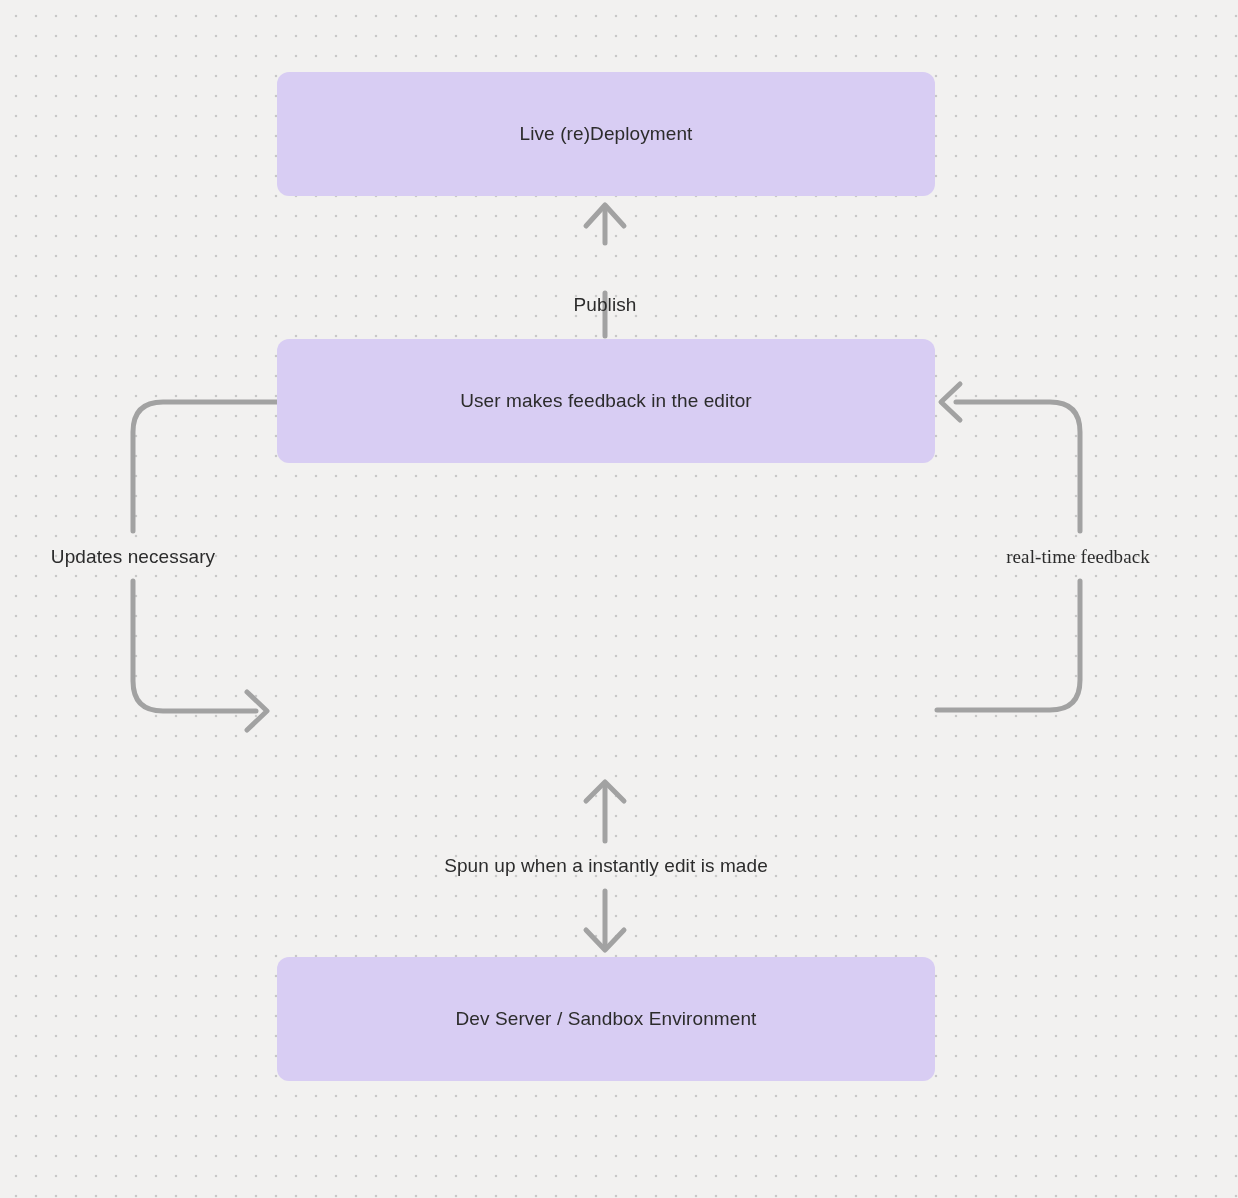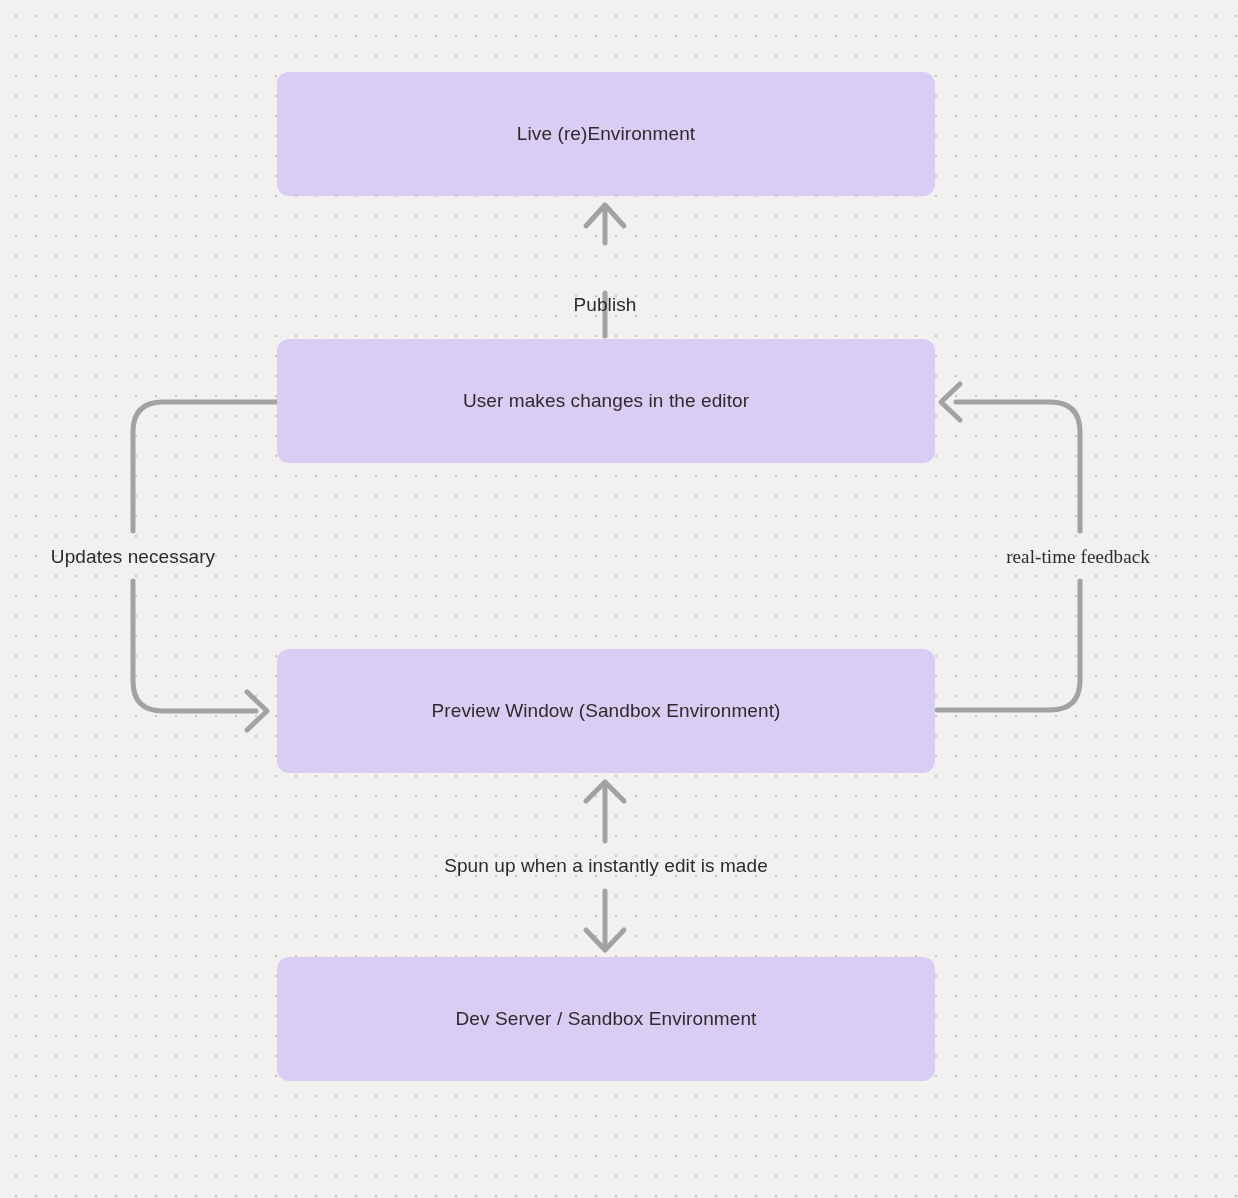--- a/index.html
+++ b/index.html
@@ -86,30 +86,27 @@
 
     <g>
       <path d="M 605 841 L 605 786"></path>
       <path d="M 586 801 L 605 782 L 624 801"></path>
       <path d="M 605 891 L 605 947"></path>
       <path d="M 586 930 L 605 950 L 624 930"></path>
     </g>
   </svg>
 
   <div class="node" style="left:277px; top:72px;">
-    <span>Live (re)Environment</span>
+    <span>Live (re)Deployment</span>
   </div>
 
   <div class="node" style="left:277px; top:339px;">
-    <span>User makes changes in the editor</span>
+    <span>User makes feedback in the editor</span>
   </div>
 
-  <div class="node" style="left:277px; top:649px;">
-    <span>Preview Window (Sandbox Environment)</span>
-  </div>
 
   <div class="node" style="left:277px; top:957px;">
     <span>Dev Server / Sandbox Environment</span>
   </div>
 
   <div class="edge-label" style="left:605px; top:269px;margin-top:36px;">Publish</div>
 
   <div class="edge-label" style="left:133px; top:557px;">Updates necessary</div>
 
   <div class="edge-label" style="left:1078px; top:557px;font-family:Liberation Serif, serif;">real-time feedback</div>

